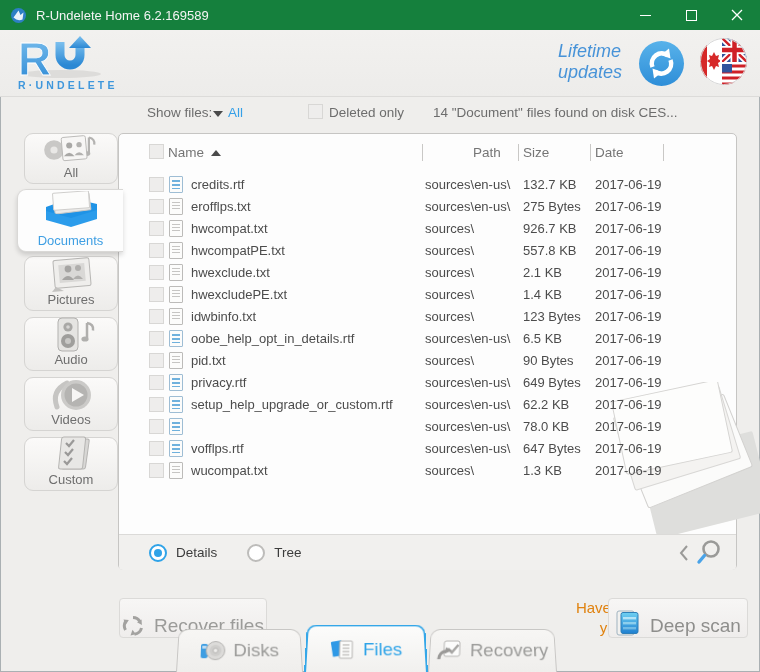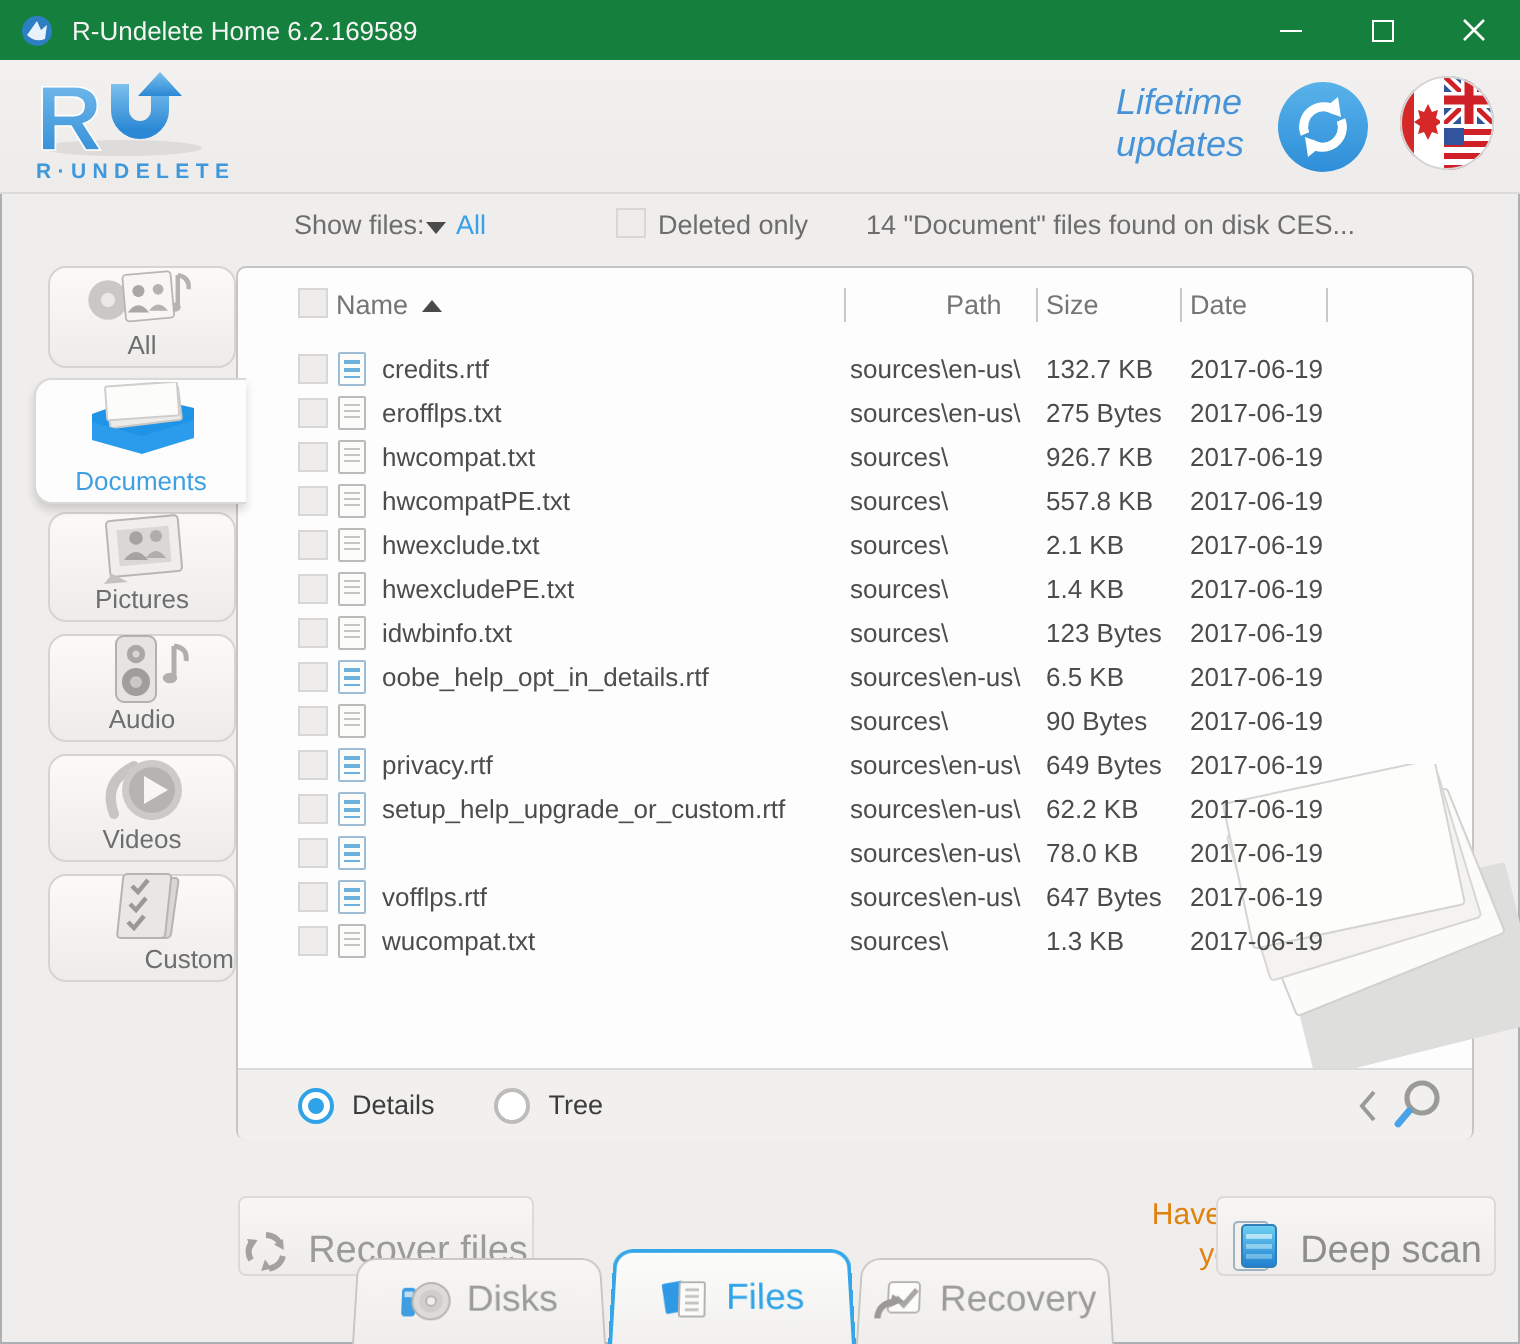--- a/index.html
+++ b/index.html
@@ -321,20 +321,21 @@
 
     <span class="fname">oobe_help_opt_in_details.rtf</span>
     <span class="fpath">sources\en-us\</span>
     <span class="fsize">6.5 KB</span>
     <span class="fdate">2017-06-19</span>
   </div>
       <div class="trow">
     <span class="cb"></span>
 
     <span class="fi fi-txt"></span>
+    <span class="fname">pid.txt</span>
     <span class="fpath">sources\</span>
     <span class="fsize">90 Bytes</span>
     <span class="fdate">2017-06-19</span>
   </div>
       <div class="trow">
     <span class="cb"></span>
     <span class="fi fi-rtf"></span>
 
     <span class="fname">privacy.rtf</span>
     <span class="fpath">sources\en-us\</span>
@@ -465,21 +466,21 @@
     <svg width="56" height="38" viewBox="0 0 56 38">
       <path d="M14 31 q-6 -16 10 -24" stroke="#c6c5c3" stroke-width="5" fill="none" stroke-linecap="round"></path>
       <circle cx="33" cy="19" r="15" fill="#cbcac8"></circle>
       <circle cx="33" cy="19" r="11.5" fill="#b5b4b2"></circle>
       <polygon points="29,12 41,19 29,26" fill="#f7f6f5"></polygon>
     </svg>
   </div>
   <div class="side-label">Videos</div>
 </div>
 
-<div class="abs side-tab" style="top:437px;height:54px;text-align:right;">
+<div class="abs side-tab" style="top:437px;height:54px;">
   <div class="icon-box">
     <svg width="46" height="40" viewBox="0 0 46 40">
       <rect x="12" y="4" width="24" height="30" rx="2" fill="#d8d7d5" stroke="#b5b4b2" transform="skewX(-8) translate(6 0)"></rect>
       <rect x="10" y="2" width="24" height="32" rx="2" fill="#e8e7e5" stroke="#b5b4b2" transform="skewX(-6) translate(4 0)"></rect>
       <path d="M18 8 l3 3 l5 -6" stroke="#9a9998" stroke-width="2.2" fill="none"></path>
       <path d="M17 17 l3 3 l5 -6" stroke="#9a9998" stroke-width="2.2" fill="none"></path>
       <path d="M16 26 l3 3 l5 -6" stroke="#9a9998" stroke-width="2.2" fill="none"></path>
     </svg>
   </div>
   <div class="side-label">Custom</div>

